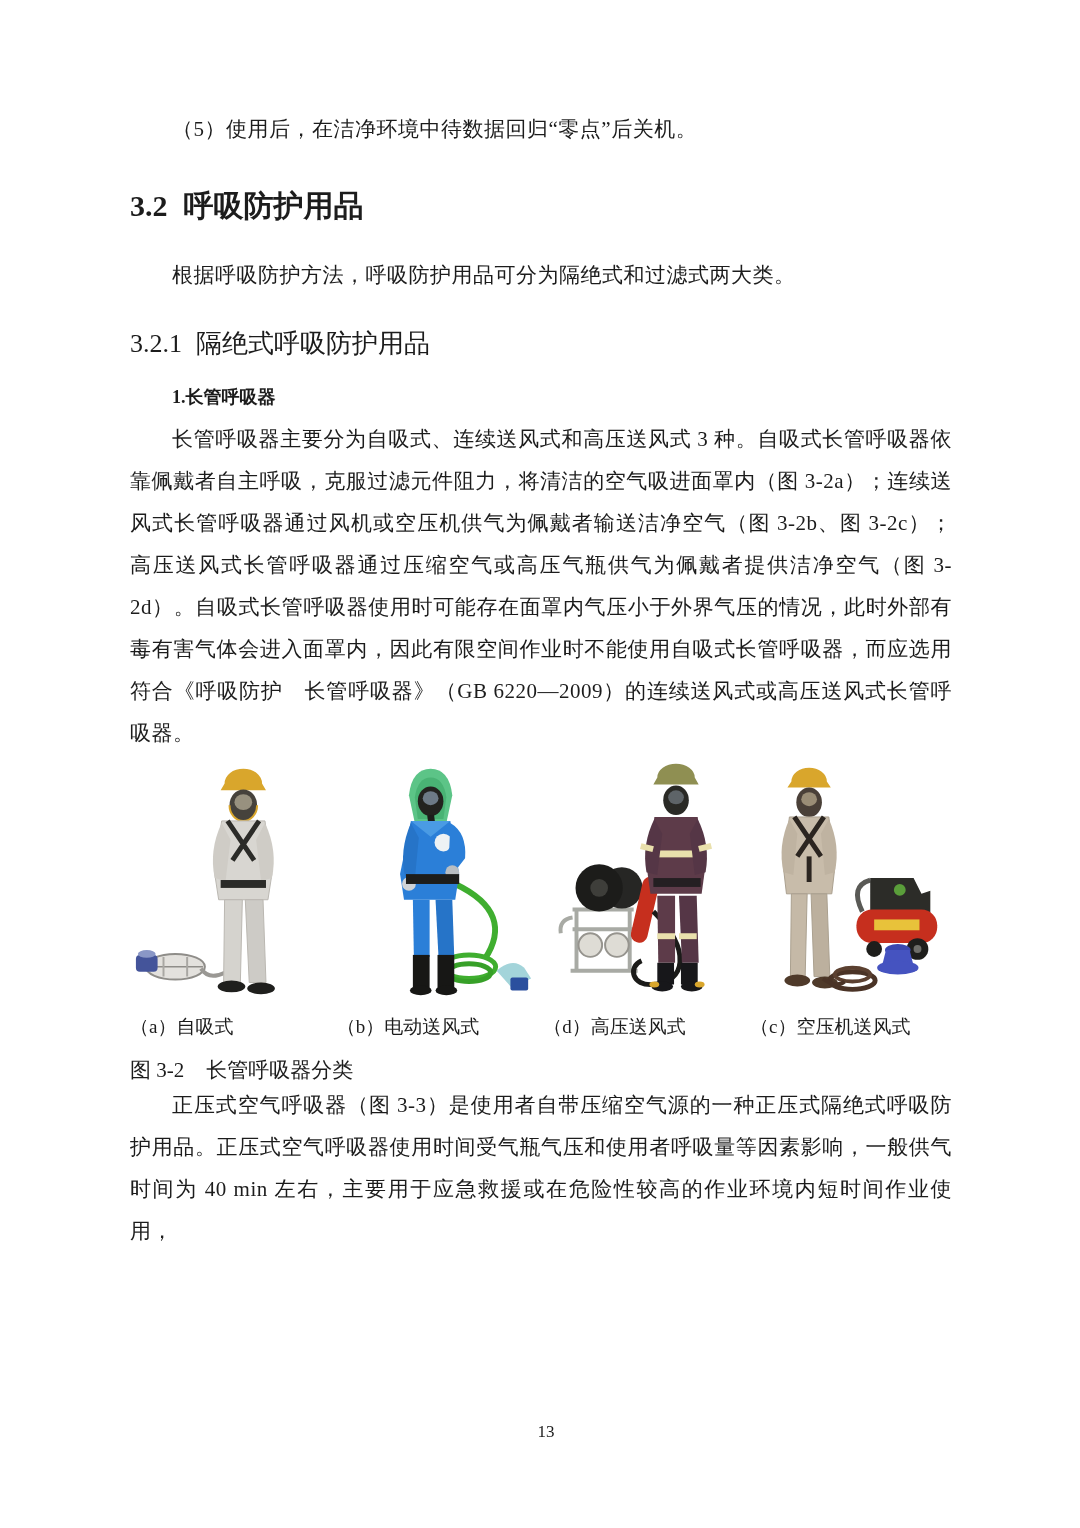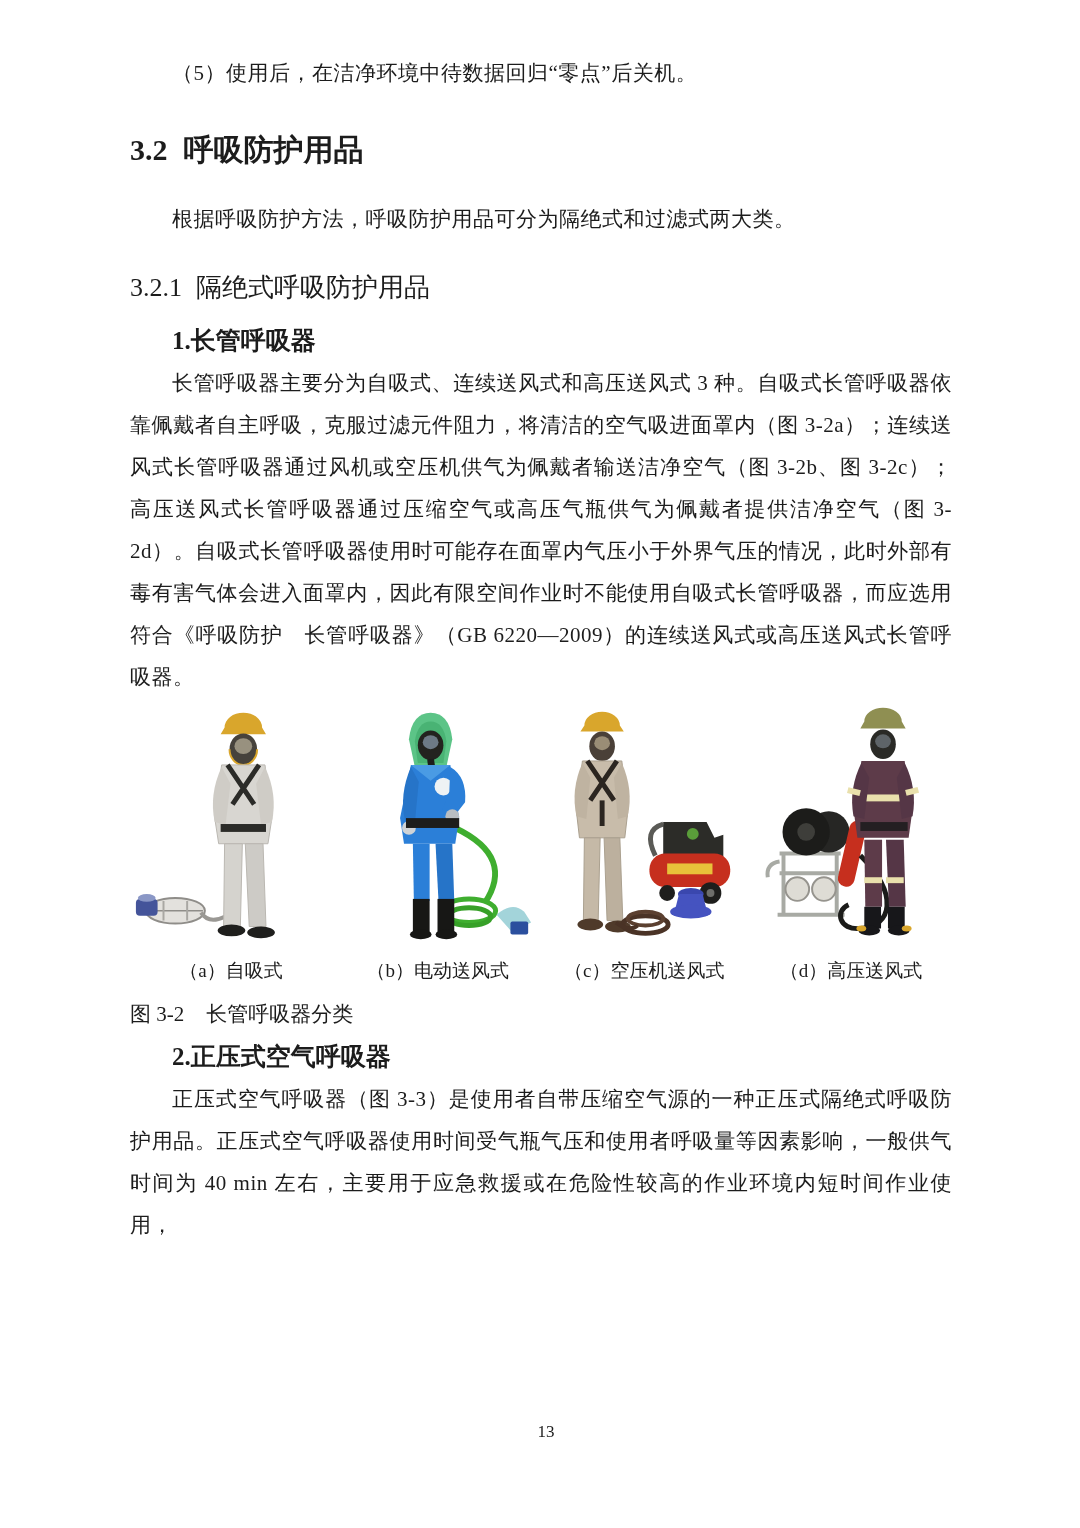--- a/index.html
+++ b/index.html
@@ -6,21 +6,21 @@
   body{
     width:1080px;height:1528px;
     background:#ffffff;
     font-family:"Liberation Serif","DejaVu Serif",serif;
     color:#1c1c1c;
     position:relative;
     overflow:hidden;
   }
   .page{
     position:absolute;inset:0;
-    padding:52px 128px 0 130px;
+    padding:108px 128px 0 130px;
     box-sizing:border-box;
   }
   p.body{
     margin:0;
     font-size:21px;
     line-height:42px;
     text-align:justify;
     letter-spacing:0.5px;
   }
   .indent{text-indent:42px;}
@@ -39,35 +39,35 @@
   }
   h2.subsec{
     margin:30px 0 14px 0;
     font-size:26px;
     line-height:36px;
     font-weight:400;
   }
   h2.subsec .subsec-num{margin-right:14px;}
   h3.item{
     margin:8px 0 0 0;
-    font-size:25px;
+    font-size:18px;
     line-height:42px;
     font-weight:700;
     text-indent:42px;
   }
   .figure{margin-top:8px;}
   .fig-row{
     display:flex;
     justify-content:space-between;
     align-items:flex-end;
   }
   .fig-cell{
     margin:0;
     width:202px;
-    text-align:center;
+    text-align:left;
   }
   .fig-cell svg{display:block;width:202px;height:240px;}
   .fig-cell figcaption{
     margin-top:12px;
     font-size:19px;
     line-height:26px;
     white-space:nowrap;
   }
   .fig-title{
     margin-top:16px;
@@ -154,57 +154,20 @@
           <circle cx="117" cy="110" r="7" fill="#b9bec2"></circle>
           <rect x="70" y="112" width="54" height="10" fill="#1d1d1b"></rect>
           <path d="M77 138 h17 v58 h-16 z" fill="#2b7fd8"></path>
           <path d="M100 138 h17 l2 58 h-16 z" fill="#2674c8"></path>
           <rect x="77" y="194" width="17" height="36" fill="#171715"></rect>
           <rect x="102" y="194" width="17" height="36" fill="#171715"></rect>
           <ellipse cx="85" cy="230" rx="11" ry="5" fill="#171715"></ellipse>
           <ellipse cx="111" cy="230" rx="11" ry="5" fill="#171715"></ellipse>
         </svg>
         <figcaption>（b）电动送风式</figcaption>
-      </figure>
-
-      <figure class="fig-cell">
-        <svg viewBox="0 0 205 240">
-
-          <path d="M42 18 a18 14 0 0 1 36 0 l4 6 h-44 z" fill="#d9a62c"></path>
-          <ellipse cx="60" cy="39" rx="13" ry="15" fill="#4a4038"></ellipse>
-          <ellipse cx="60" cy="36" rx="8" ry="7" fill="#9a8d76"></ellipse>
-          <path d="M40 54 h40 l6 52 -3 26 h-46 l-3 -26 z" fill="#c8bcaa" stroke="#aa9f8e" stroke-width="1"></path>
-          <path d="M40 56 q-12 27 -6 54 l10 3 4 -42 z" fill="#bfb3a1"></path>
-          <path d="M80 56 q12 27 6 54 l-10 3 -4 -42 z" fill="#bfb3a1"></path>
-          <path d="M45 54 L72 94 M75 54 L48 94" stroke="#2b2520" stroke-width="5"></path>
-          <path d="M60 94 v26" stroke="#2b2520" stroke-width="5"></path>
-          <path d="M42 132 h16 l-2 84 h-15 z" fill="#c5b9a7" stroke="#aa9f8e" stroke-width="1"></path>
-          <path d="M62 132 h16 l3 84 h-16 z" fill="#bcb09e" stroke="#aa9f8e" stroke-width="1"></path>
-          <ellipse cx="48" cy="220" rx="13" ry="6" fill="#4f3a2a"></ellipse>
-          <ellipse cx="76" cy="222" rx="13" ry="6" fill="#4f3a2a"></ellipse>
-
-          <path d="M114 150 q-13 -26 8 -32" stroke="#5a5a56" stroke-width="5" fill="none"></path>
-          <path d="M122 116 h44 l8 16 9 -3 v22 h-61 z" fill="#2c2c28"></path>
-          <circle cx="152" cy="128" r="6" fill="#5a9e3a"></circle>
-          <rect x="108" y="148" width="82" height="34" rx="16" fill="#c62f1e"></rect>
-          <rect x="126" y="158" width="46" height="11" fill="#e8c23a"></rect>
-          <circle cx="170" cy="188" r="11" fill="#1e1e1c"></circle>
-          <circle cx="170" cy="188" r="4" fill="#6e6e6a"></circle>
-          <circle cx="126" cy="188" r="8" fill="#1e1e1c"></circle>
-
-          <ellipse cx="152" cy="186" rx="0" ry="0" fill="none"></ellipse>
-          <ellipse cx="150" cy="189" rx="13" ry="6" fill="#3a47ae"></ellipse>
-          <path d="M138 189 l-4 16 h32 l-4 -16 z" fill="#4553c0"></path>
-          <ellipse cx="150" cy="207" rx="21" ry="7" fill="#4553c0"></ellipse>
-
-          <ellipse cx="104" cy="220" rx="23" ry="9" fill="none" stroke="#4a3326" stroke-width="5"></ellipse>
-          <ellipse cx="104" cy="214" rx="18" ry="7" fill="none" stroke="#5b4030" stroke-width="4"></ellipse>
-          <path d="M74 218 Q88 228 96 221" stroke="#4a3326" stroke-width="4" fill="none"></path>
-        </svg>
-        <figcaption>（c）空压机送风式</figcaption>
       </figure>
 
       <figure class="fig-cell">
         <svg viewBox="0 0 205 240">
 
           <path d="M30 148 h62 M30 168 h62 M34 148 v62 M88 148 v62 M28 210 h68" stroke="#a8aaa4" stroke-width="4" fill="none"></path>
           <path d="M30 156 q-14 2 -12 16" stroke="#a8aaa4" stroke-width="4" fill="none"></path>
           <circle cx="80" cy="126" r="21" fill="#262624"></circle>
           <circle cx="57" cy="126" r="24" fill="#1c1c1a"></circle>
           <circle cx="57" cy="126" r="9" fill="#3e3e3a"></circle>
@@ -230,23 +193,59 @@
           <path d="M116 202 h17 v22 h-17 z" fill="#17171a"></path>
           <path d="M140 202 h17 v22 h-17 z" fill="#17171a"></path>
           <ellipse cx="121" cy="226" rx="11" ry="5" fill="#17171a"></ellipse>
           <ellipse cx="151" cy="226" rx="11" ry="5" fill="#17171a"></ellipse>
           <ellipse cx="113" cy="224" rx="5" ry="3" fill="#d9a62c"></ellipse>
           <ellipse cx="159" cy="224" rx="5" ry="3" fill="#d9a62c"></ellipse>
         </svg>
         <figcaption>（d）高压送风式</figcaption>
       </figure>
 
+      <figure class="fig-cell">
+        <svg viewBox="0 0 205 240">
+
+          <path d="M42 18 a18 14 0 0 1 36 0 l4 6 h-44 z" fill="#d9a62c"></path>
+          <ellipse cx="60" cy="39" rx="13" ry="15" fill="#4a4038"></ellipse>
+          <ellipse cx="60" cy="36" rx="8" ry="7" fill="#9a8d76"></ellipse>
+          <path d="M40 54 h40 l6 52 -3 26 h-46 l-3 -26 z" fill="#c8bcaa" stroke="#aa9f8e" stroke-width="1"></path>
+          <path d="M40 56 q-12 27 -6 54 l10 3 4 -42 z" fill="#bfb3a1"></path>
+          <path d="M80 56 q12 27 6 54 l-10 3 -4 -42 z" fill="#bfb3a1"></path>
+          <path d="M45 54 L72 94 M75 54 L48 94" stroke="#2b2520" stroke-width="5"></path>
+          <path d="M60 94 v26" stroke="#2b2520" stroke-width="5"></path>
+          <path d="M42 132 h16 l-2 84 h-15 z" fill="#c5b9a7" stroke="#aa9f8e" stroke-width="1"></path>
+          <path d="M62 132 h16 l3 84 h-16 z" fill="#bcb09e" stroke="#aa9f8e" stroke-width="1"></path>
+          <ellipse cx="48" cy="220" rx="13" ry="6" fill="#4f3a2a"></ellipse>
+          <ellipse cx="76" cy="222" rx="13" ry="6" fill="#4f3a2a"></ellipse>
+
+          <path d="M114 150 q-13 -26 8 -32" stroke="#5a5a56" stroke-width="5" fill="none"></path>
+          <path d="M122 116 h44 l8 16 9 -3 v22 h-61 z" fill="#2c2c28"></path>
+          <circle cx="152" cy="128" r="6" fill="#5a9e3a"></circle>
+          <rect x="108" y="148" width="82" height="34" rx="16" fill="#c62f1e"></rect>
+          <rect x="126" y="158" width="46" height="11" fill="#e8c23a"></rect>
+          <circle cx="170" cy="188" r="11" fill="#1e1e1c"></circle>
+          <circle cx="170" cy="188" r="4" fill="#6e6e6a"></circle>
+          <circle cx="126" cy="188" r="8" fill="#1e1e1c"></circle>
+
+          <ellipse cx="152" cy="186" rx="0" ry="0" fill="none"></ellipse>
+          <ellipse cx="150" cy="189" rx="13" ry="6" fill="#3a47ae"></ellipse>
+          <path d="M138 189 l-4 16 h32 l-4 -16 z" fill="#4553c0"></path>
+          <ellipse cx="150" cy="207" rx="21" ry="7" fill="#4553c0"></ellipse>
+
+          <ellipse cx="104" cy="220" rx="23" ry="9" fill="none" stroke="#4a3326" stroke-width="5"></ellipse>
+          <ellipse cx="104" cy="214" rx="18" ry="7" fill="none" stroke="#5b4030" stroke-width="4"></ellipse>
+          <path d="M74 218 Q88 228 96 221" stroke="#4a3326" stroke-width="4" fill="none"></path>
+        </svg>
+        <figcaption>（c）空压机送风式</figcaption>
+      </figure>
+
     </div>
     <div class="fig-title"><span>图 3-2</span><span class="fig-title-text">长管呼吸器分类</span></div>
   </div>
 
-  <h3 class="item">2.正压式空气呼吸器</h3>
 
   <p class="body indent">正压式空气呼吸器（图 3-3）是使用者自带压缩空气源的一种正压式隔绝式呼吸防护用品。正压式空气呼吸器使用时间受气瓶气压和使用者呼吸量等因素影响，一般供气时间为 40 min 左右，主要用于应急救援或在危险性较高的作业环境内短时间作业使用，</p>
 
   <div class="page-number">13</div>
 
 </div>
 
 </body></html>

